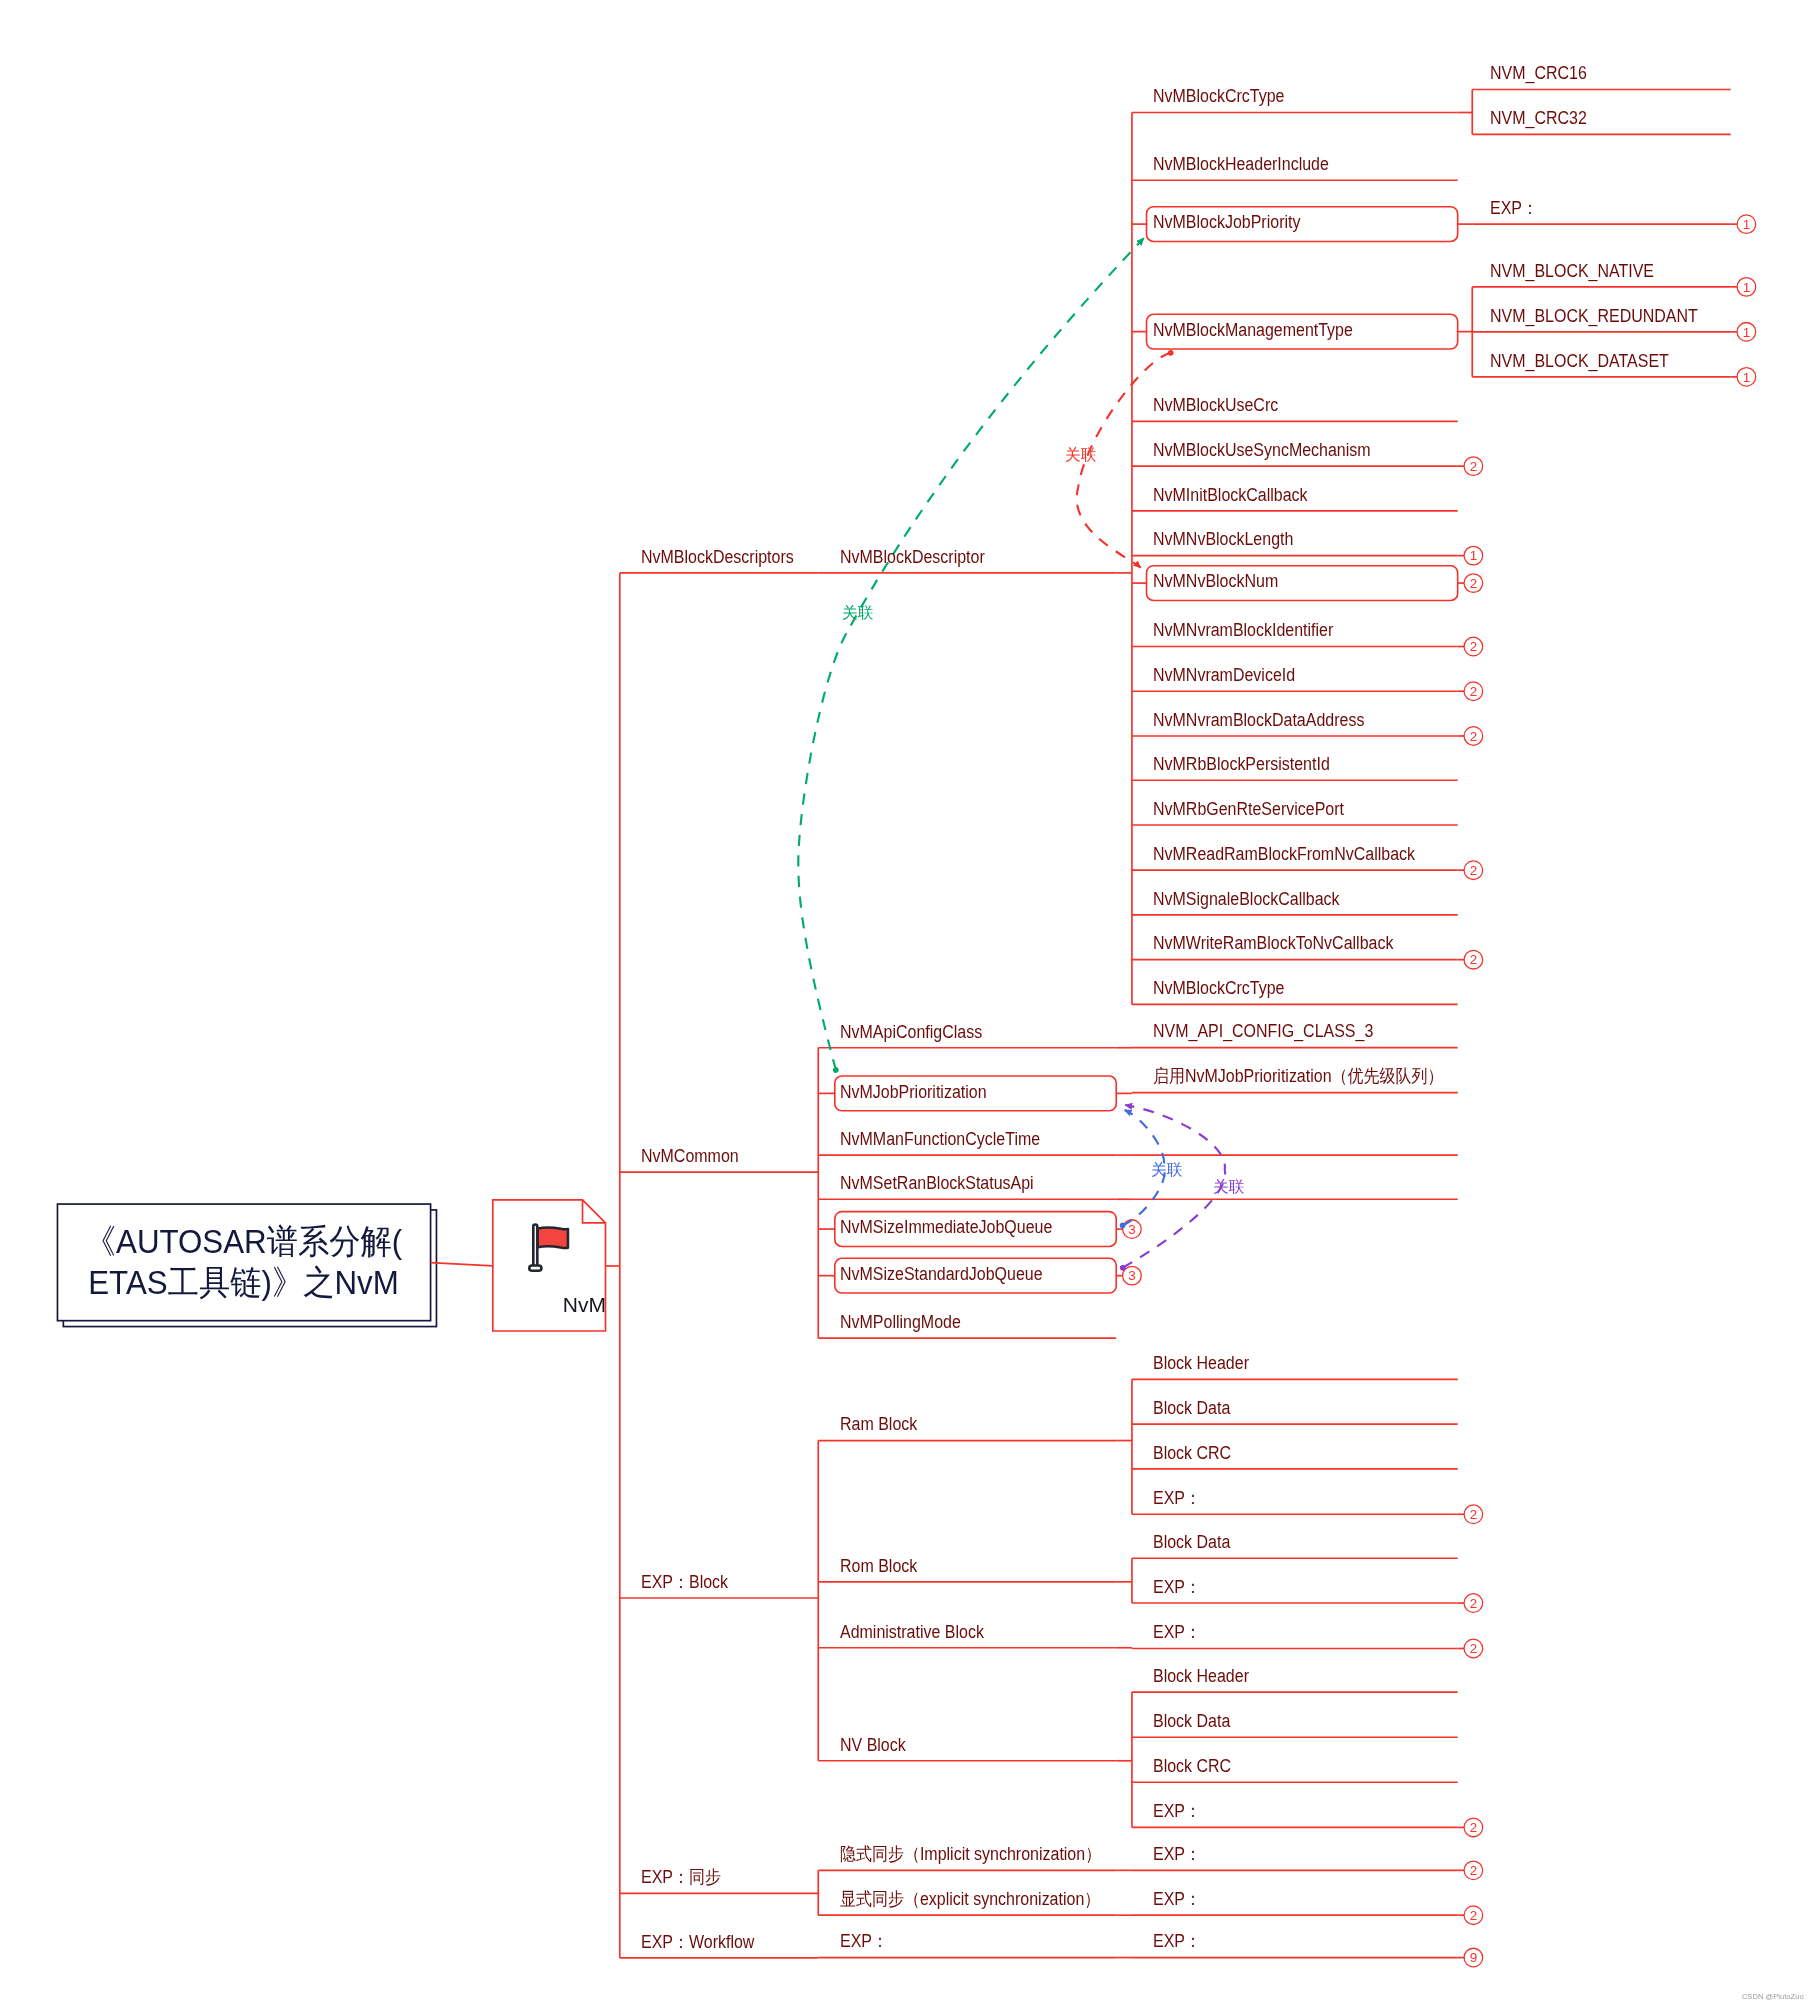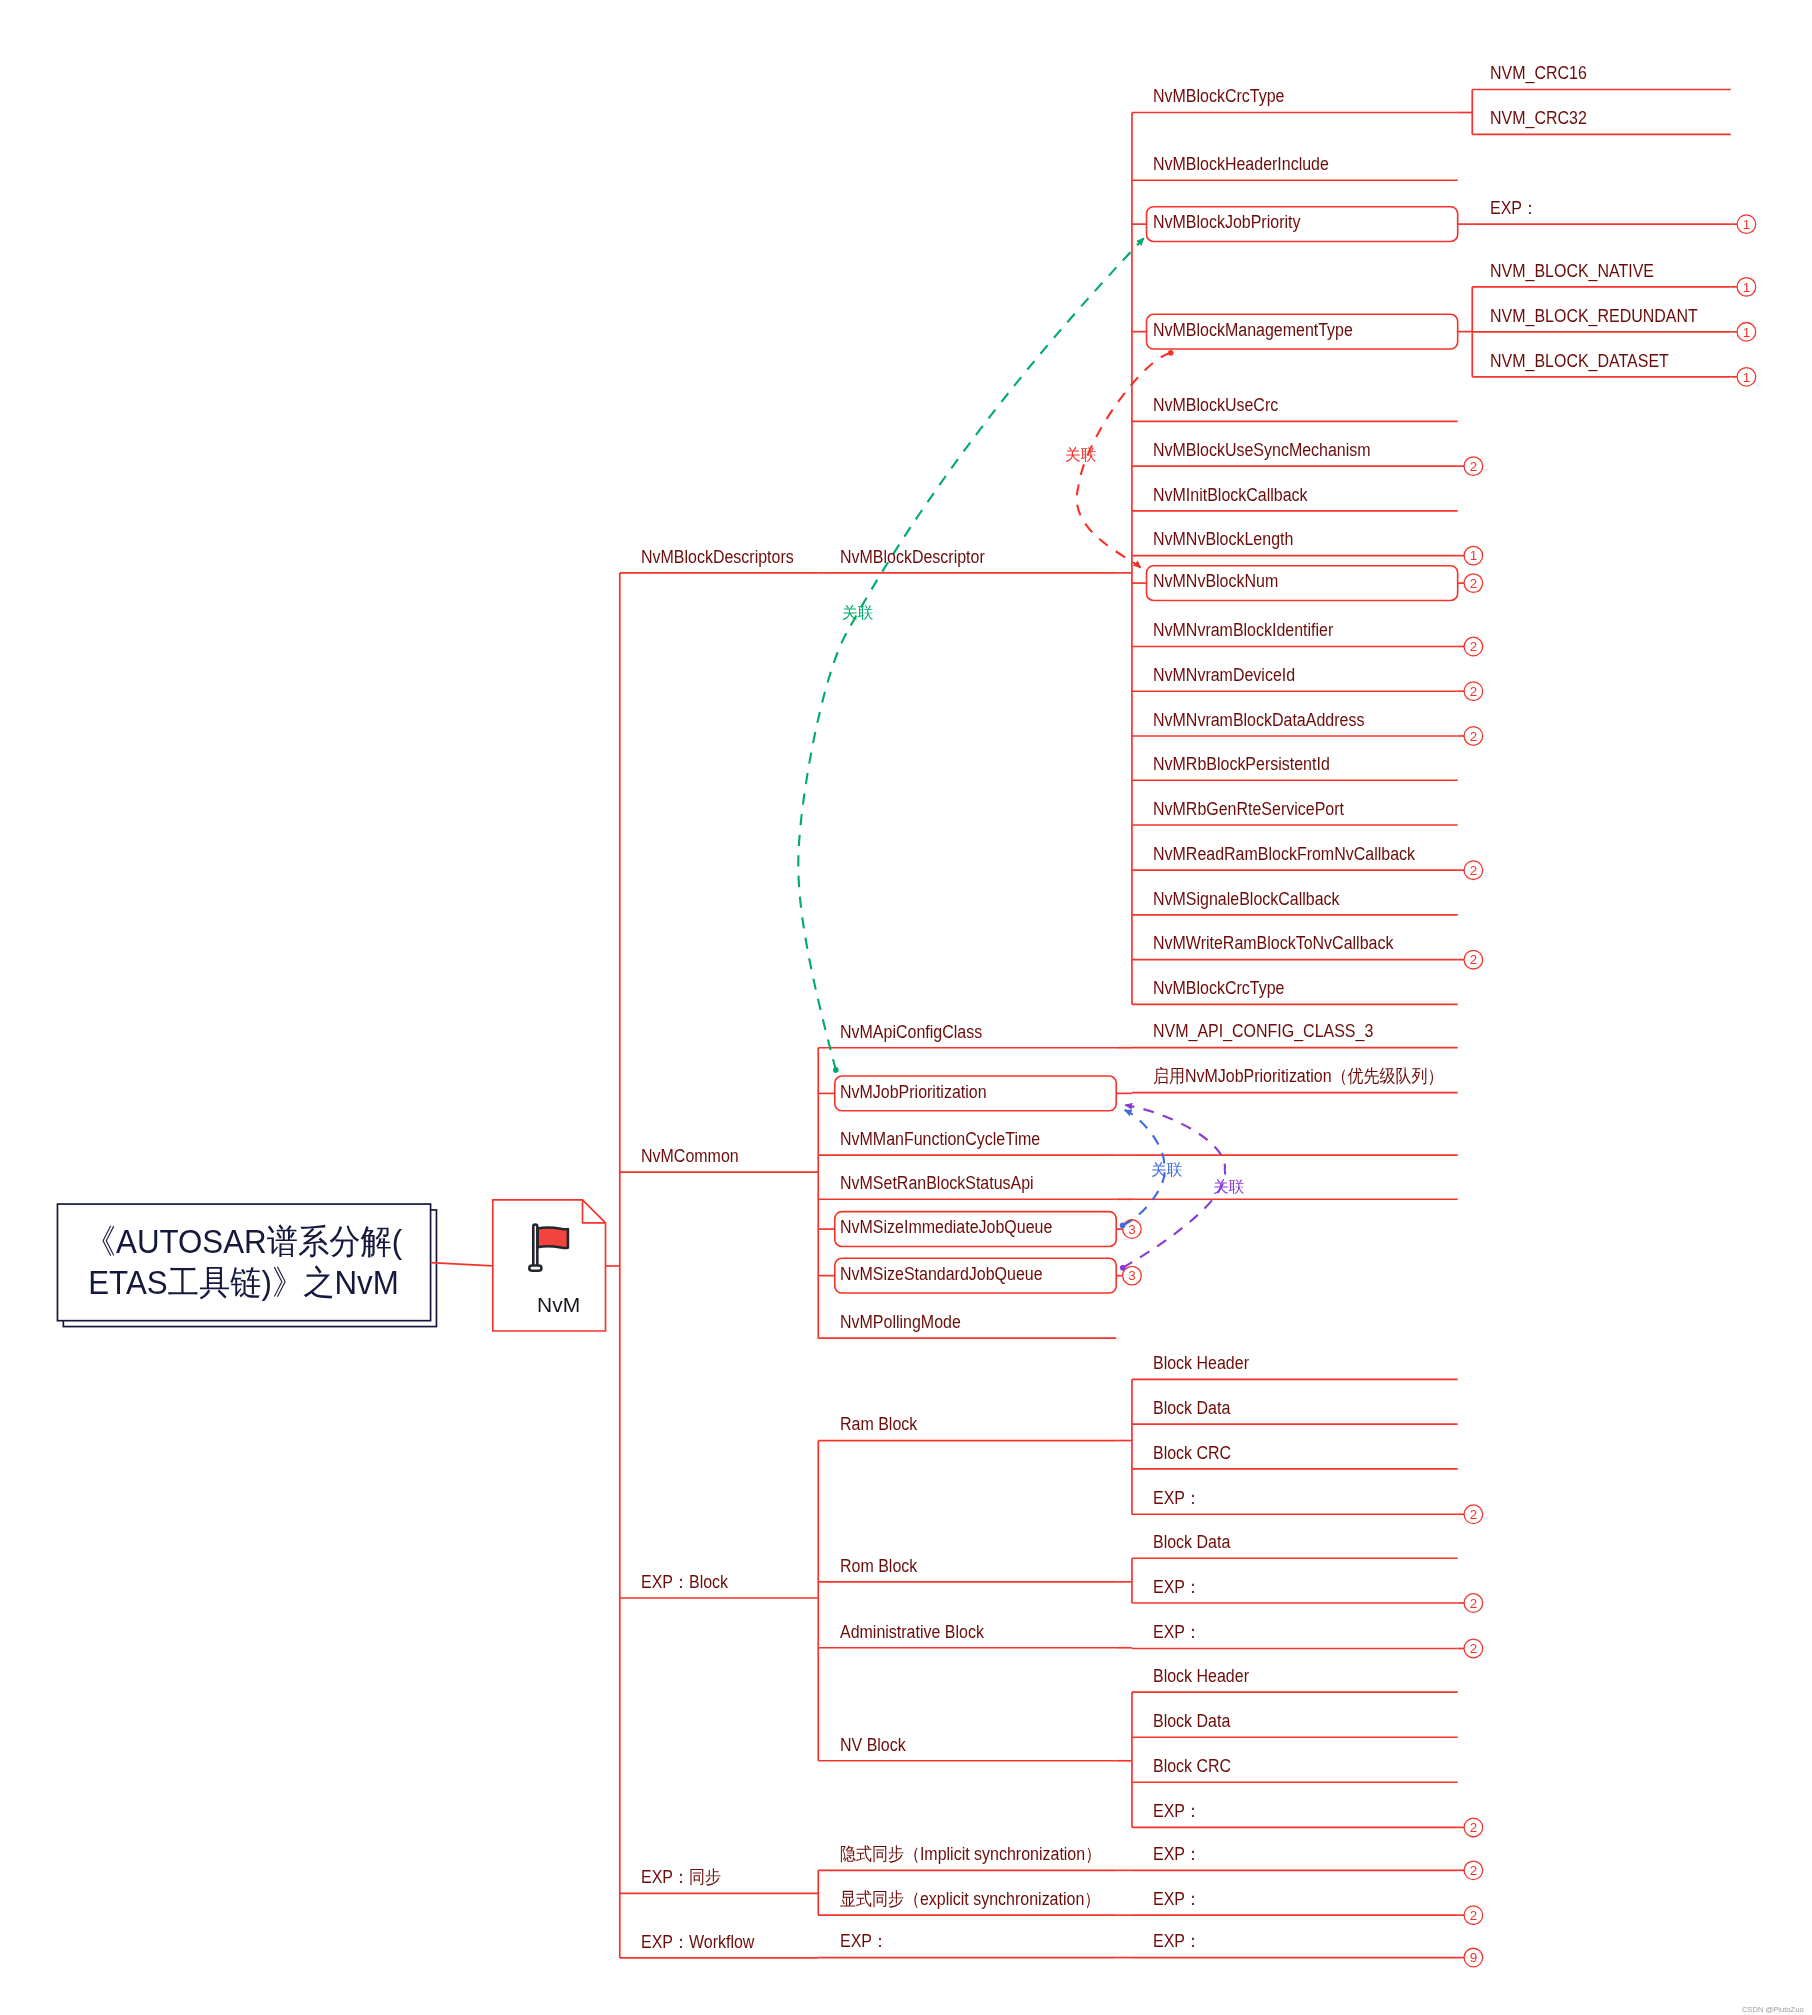--- a/index.html
+++ b/index.html
@@ -1,21 +1,21 @@
 <!DOCTYPE html>
 <html style="font-size:9px"><head>
 <meta charset="utf-8">
 <style>
   html,body{margin:0;padding:0;background:#ffffff;}
   #page{position:relative;width:1812px;height:2015px;background:#ffffff;overflow:hidden;
         font-family:"Liberation Sans","DejaVu Sans",sans-serif;}
   #links{position:absolute;left:0;top:0;}
   .nodelabel{position:absolute;font-size:18px;line-height:18px;white-space:nowrap;
     transform:scaleX(.888);transform-origin:0 50%;}
-  #watermark{position:absolute;right:8.4px;bottom:1px;font-size:7.6px;letter-spacing:0;color:#9c9c9c;}
+  #watermark{position:absolute;right:8.4px;bottom:14px;font-size:7.6px;letter-spacing:0;color:#9c9c9c;}
   .assoc-label{position:absolute;font-size:15.7px;font-weight:normal;white-space:nowrap;}
 </style>
 </head>
 <body>
 <div id="page">
   <svg id="links" width="1812" height="2015" viewBox="0 0 3232 3594">
       <line x1="1105.5" y1="1021.8" x2="1459.5" y2="1021.8" stroke="#f5332a" stroke-width="3" stroke-linecap="butt"></line>
       <line x1="1459.5" y1="1021.8" x2="1459.5" y2="1021.8" stroke="#f5332a" stroke-width="3" stroke-linecap="butt"></line>
       <line x1="1459.5" y1="1021.8" x2="1991" y2="1021.8" stroke="#f5332a" stroke-width="3" stroke-linecap="butt"></line>
       <line x1="1991" y1="1021.8" x2="2019" y2="1021.8" stroke="#f5332a" stroke-width="3" stroke-linecap="butt"></line>
@@ -276,21 +276,21 @@
       <div class="nodelabel" style="left: 1153px; top: 1845px; color: rgb(107, 12, 10);">EXP：</div>
       <div class="nodelabel" style="left: 840px; top: 1890px; color: rgb(107, 12, 10);">显式同步（explicit synchronization）</div>
       <div class="nodelabel" style="left: 1153px; top: 1890px; color: rgb(107, 12, 10);">EXP：</div>
       <div class="nodelabel" style="left: 641px; top: 1933px; color: rgb(107, 12, 10);">EXP：Workflow</div>
       <div class="nodelabel" style="left: 840px; top: 1932px; color: rgb(107, 12, 10);">EXP：</div>
       <div class="nodelabel" style="left: 1153px; top: 1932px; color: rgb(107, 12, 10);">EXP：</div>
       <div id="root-title" style="position: absolute; left: 57px; top: 1221px; width: 373px; text-align: center; font-size: 34px; line-height: 41px; color: rgb(20, 24, 60);">
         <div style="transform: scaleX(0.92);">《AUTOSAR谱系分解(</div>
         <div style="transform: scaleX(0.92);">ETAS工具链)》之NvM</div>
       </div>
-      <div style="position: absolute; left: 493px; top: 1294px; width: 113px; text-align: left; font-size: 21px; line-height: 21px; color: rgb(22, 24, 29); padding-left: 44px;">NvM</div>
+      <div style="position: absolute; left: 493px; top: 1294px; width: 113px; text-align: right; font-size: 21px; line-height: 21px; color: rgb(22, 24, 29);">NvM</div>
       <div class="assoc-label" style="left: 842px; top: 603px; color: rgb(0, 171, 106);">关联</div>
       <div class="assoc-label" style="left: 1065px; top: 445px; color: rgb(245, 51, 42);">关联</div>
       <div class="assoc-label" style="left: 1151px; top: 1160px; color: rgb(63, 106, 224);">关联</div>
       <div class="assoc-label" style="left: 1213px; top: 1177px; color: rgb(139, 59, 212);">关联</div>
     </div>
   <div id="watermark">CSDN @PlutoZuo</div>
 </div>
 
 
 </body></html>

